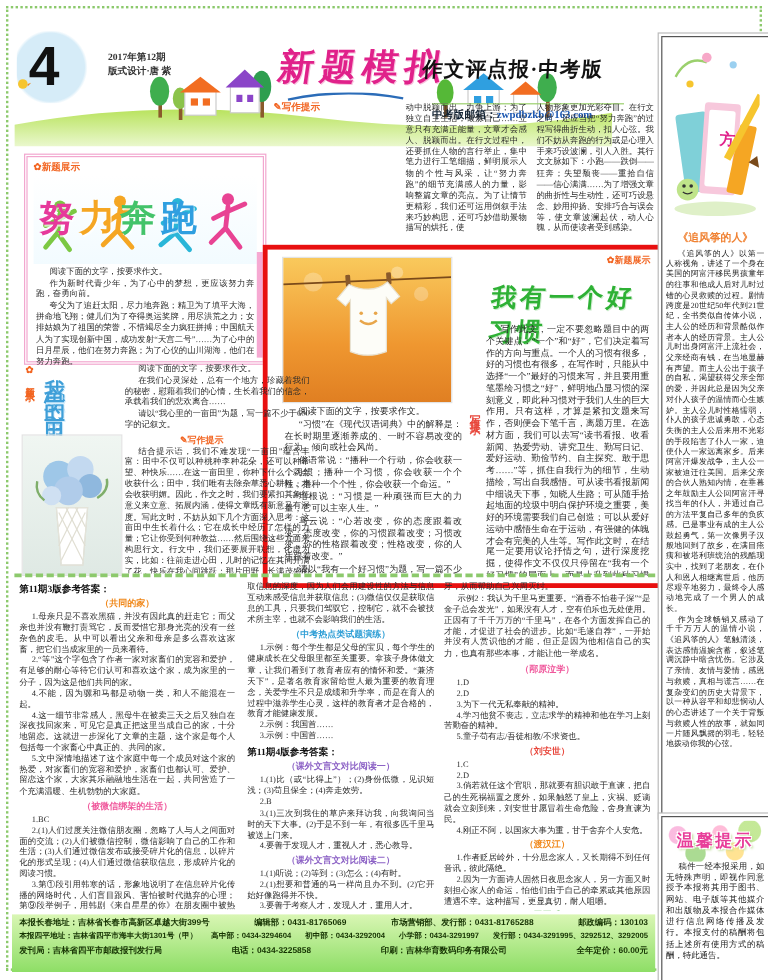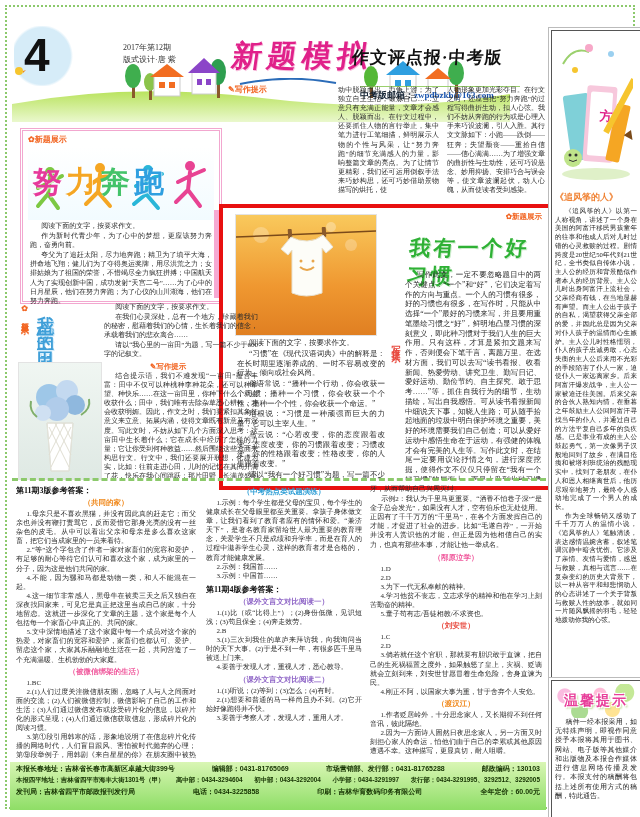--- a/index.html
+++ b/index.html
@@ -8,21 +8,21 @@
   .frame{position:absolute;left:5px;top:5px;right:5px;bottom:8px;border:2px dotted #8cc96c;pointer-events:none;}
   .abs{position:absolute;}
   .txt{font-size:7px;line-height:1.3;text-align:justify;overflow:hidden;color:#2a2a2a;}
   .txt p{margin:0 0 1px 0;text-indent:1.6em;}
   .hdr{font-weight:bold;text-align:center;font-size:7.5px;margin:2px 0;}
   .bold-black{font-weight:bold;color:#111;font-size:8px;}
   .c-orange{color:#f08718;} .c-pink{color:#f0589c;} .c-blue{color:#2f9fd6;}
   .c-purple{color:#8d63c6;text-align:center;} .c-green{color:#4cae3c;} .c-red{color:#e8483d;}
   .lbl{font-size:8px;font-weight:bold;color:#f26522;font-family:"Liberation Sans",sans-serif;}
   .pagenum{font-size:46px;font-weight:bold;color:#111;line-height:1;font-family:"Liberation Sans",sans-serif;}
-  .issue{font-size:8px;color:#333;font-weight:normal;line-height:1.5;margin-left:33px;}
+  .issue{font-size:8px;color:#333;font-weight:bold;line-height:1.5;}
   .sect-title{font-size:30px;font-weight:bold;color:#e0218a;letter-spacing:5px;transform:skewX(-8deg);
               text-shadow:1px 1px 0 #f8c0dd;font-family:"Liberation Sans",sans-serif;}
   .masthead{font-size:17px;font-weight:bold;color:#111;transform:skewX(-4deg);letter-spacing:1px;}
   .email-line{font-size:9px;font-weight:bold;color:#123;border-top:1px solid #9bd06d;padding-top:2px;}
   .email-line .mail{color:#1a56b0;}
   .pink-box{border:3px double #f2a7cf;background:#fff;}
   .red-box{border:4px solid #e81010;background:#fff;}
   .runimg{background:linear-gradient(180deg,#ffffff, #f2fbff);overflow:hidden;}
   .runtext{font-size:30px;font-weight:bold;letter-spacing:4px;font-family:"Liberation Sans",sans-serif;
            text-shadow:1px 1px 0 rgba(255,255,255,.7);}
@@ -30,21 +30,21 @@
           letter-spacing:6px;text-shadow:1px 1px 0 #d9effc;font-family:"Liberation Sans",sans-serif;}
   .vlabel{writing-mode:vertical-rl;text-orientation:upright;font-size:8px;font-weight:bold;color:#f26522;
           letter-spacing:2px;font-family:"Liberation Sans",sans-serif;}
   .vhint{writing-mode:vertical-rl;text-orientation:upright;font-size:9px;font-weight:bold;color:#e8483d;
          letter-spacing:3px;font-family:"Liberation Sans",sans-serif;}
   .habit-title{font-size:21px;font-weight:bold;color:#2eb135;letter-spacing:3px;transform:skewX(-6deg);
                text-shadow:1px 1px 0 #cdeccd;font-family:"Liberation Sans",sans-serif;}
   .photo{border:1px solid #e3e3e3;overflow:hidden;}
   .sep-green{border-top:3px dashed #8cc96c;}
   .sidebox{border:1px solid #555;box-shadow:0 0 0 2px #fff,0 0 0 3px #bbb;background:#fff;}
-  .sb-title{font-size:9px;font-weight:bold;color:#f08233;margin:3px 0;}
+  .sb-title{font-size:9px;font-weight:bold;color:#f08233;text-align:center;margin:3px 0;}
   .sb-txt{font-size:6.6px;line-height:1.32;text-align:justify;}
   .sb-txt p{margin:0;text-indent:1.5em;}
   .tips-title{font-size:14px;font-weight:bold;color:#e83e9a;text-align:left;
               text-shadow:1px 1px 0 #fff,-1px -1px 0 #fff,1px -1px 0 #fff,-1px 1px 0 #fff,2px 2px 2px #b8d890;
               font-family:"Liberation Sans",sans-serif;letter-spacing:2px;}
   .tips-bg{background:
       radial-gradient(circle at 12% 35%, rgba(250,180,220,.9) 7px, transparent 8px),
       radial-gradient(circle at 85% 25%, rgba(190,230,140,.9) 9px, transparent 10px),
       radial-gradient(circle at 70% 75%, rgba(255,220,120,.8) 7px, transparent 8px),
       radial-gradient(circle at 30% 80%, rgba(150,210,120,.8) 8px, transparent 9px),
@@ -267,20 +267,23 @@
     <div class="hdr c-pink">（被微信绑架的生活）</div>
     <div class="txt itemlist">
       <p>1.BC</p>
       <p>2.(1)人们过度关注微信朋友圈，忽略了人与人之间面对面的交流；(2)人们被微信控制，微信影响了自己的工作和生活；(3)人们通过微信发布或接受碎片化的信息，以碎片化的形式呈现；(4)人们通过微信获取信息，形成碎片化的阅读习惯。</p>
       <p>3.第①段引用韩寒的话，形象地说明了在信息碎片化传播的网络时代，人们盲目跟风、害怕被时代抛弃的心理；第⑨段举例子，用韩剧《来自星星的你》在朋友圈中被热议，来说明人们关注朋友圈并不是因为对信息的渴望，而是出于“同辈压力”，害怕被“out”。</p>
 
     </div>
   </div>
 
   <div class="abs" style="left:206px;top:485px;width:156px;height:274px;overflow:hidden;">
+    <div class="txt">
+        <p style="text-indent:0;">取信息的深度，因为人们会用建设性的方法与信息互动来感受信息并获取信息；(3)微信仅仅是获取信息的工具，只要我们驾驭它，控制它，就不会被技术所主宰，也就不会影响我们的生活。</p>
+      </div>
     <div class="hdr c-blue">（中考热点类试题演练）</div>
     <div class="txt itemlist">
       <p>1.示例：每个学生都是父母的宝贝，每个学生的健康成长在父母眼里都至关重要。拿孩子身体做文章，让我们看到了教育者应有的情怀和爱。“兼济天下”，是著名教育家留给世人最为重要的教育理念，关爱学生不只是成绩和升学率，而是在育人的过程中滋养学生心灵，这样的教育者才是合格的，教育才能健康发展。</p>
       <p>2.示例：我国首……</p>
       <p>3.示例：中国首……</p>
     </div>
     <div class="bold-black" style="margin-top:3px;">第11期4版参考答案：</div>
     <div class="hdr c-purple">（课外文言文对比阅读一）</div>
     <div class="txt itemlist">
       <p>1.(1)比（或“比得上”）；(2)身份低微，见识短浅；(3)苟且保全；(4)奔走效劳。</p>

